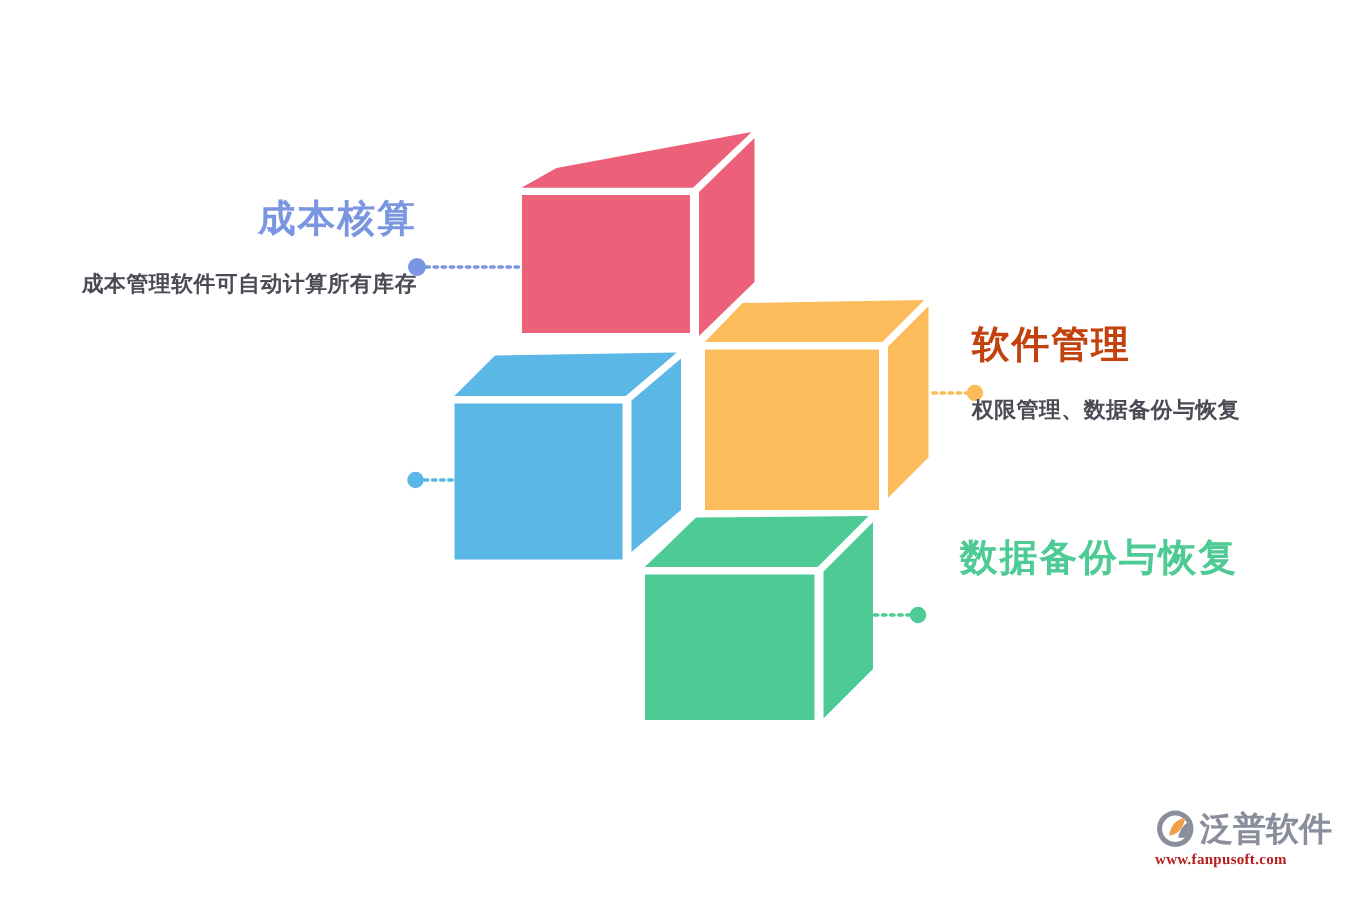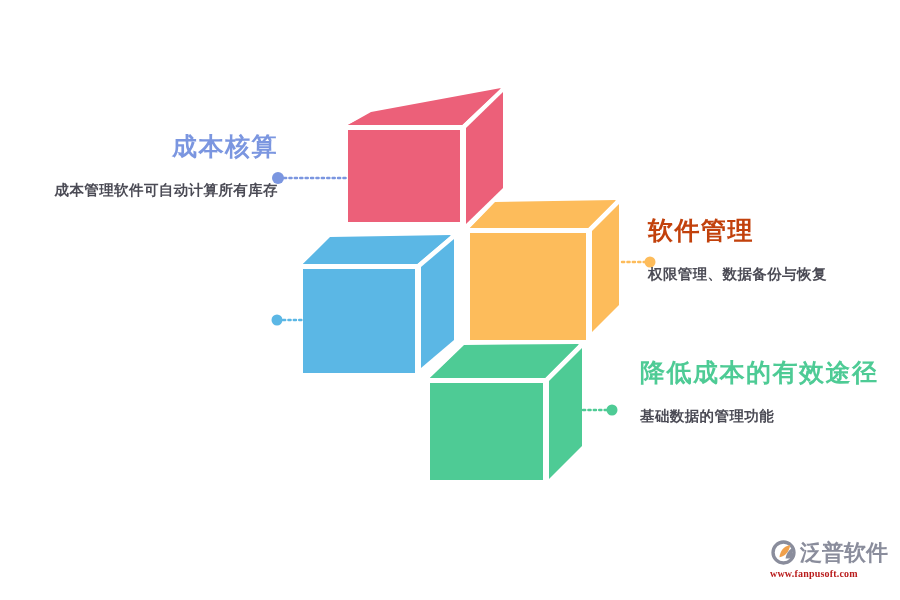--- a/index.html
+++ b/index.html
@@ -159,22 +159,21 @@
 
   <div class="label left" id="label-cost-statistics">
   </div>
 
   <div class="label right" id="label-software-mgmt">
     <div class="title" style="color:#c2410c">软件管理</div>
     <div class="subtitle">权限管理、数据备份与恢复</div>
   </div>
 
   <div class="label right" id="label-base-data-mgmt">
-    <div class="title" style="color:#4ecb95">降低成本的有效途径</div>
-    <div class="subtitle">基础数据的管理功能</div>
+    <div class="title" style="color:#4ecb95">数据备份与恢复</div>
   </div>
 
   <div id="logo">
     <div class="logo-row">
       <svg class="logo-mark" viewBox="0 0 40 40" xmlns="http://www.w3.org/2000/svg">
         <path d="M20 2 A18 18 0 1 0 20 38 A18 18 0 1 0 20 2 Z
                  M20 7 A13 13 0 1 1 20 33 A13 13 0 1 1 20 7 Z" fill="#8a8d9c" fill-rule="evenodd"></path>
         <path d="M30 9 C20 11 15 18 14 27 C22 26 28 20 30 9 Z" fill="#f0a04b"></path>
         <path d="M33 13 C27 17 24 22 23 29 L32 29 C33 24 34 18 33 13 Z" fill="#8a8d9c"></path>
       </svg>

